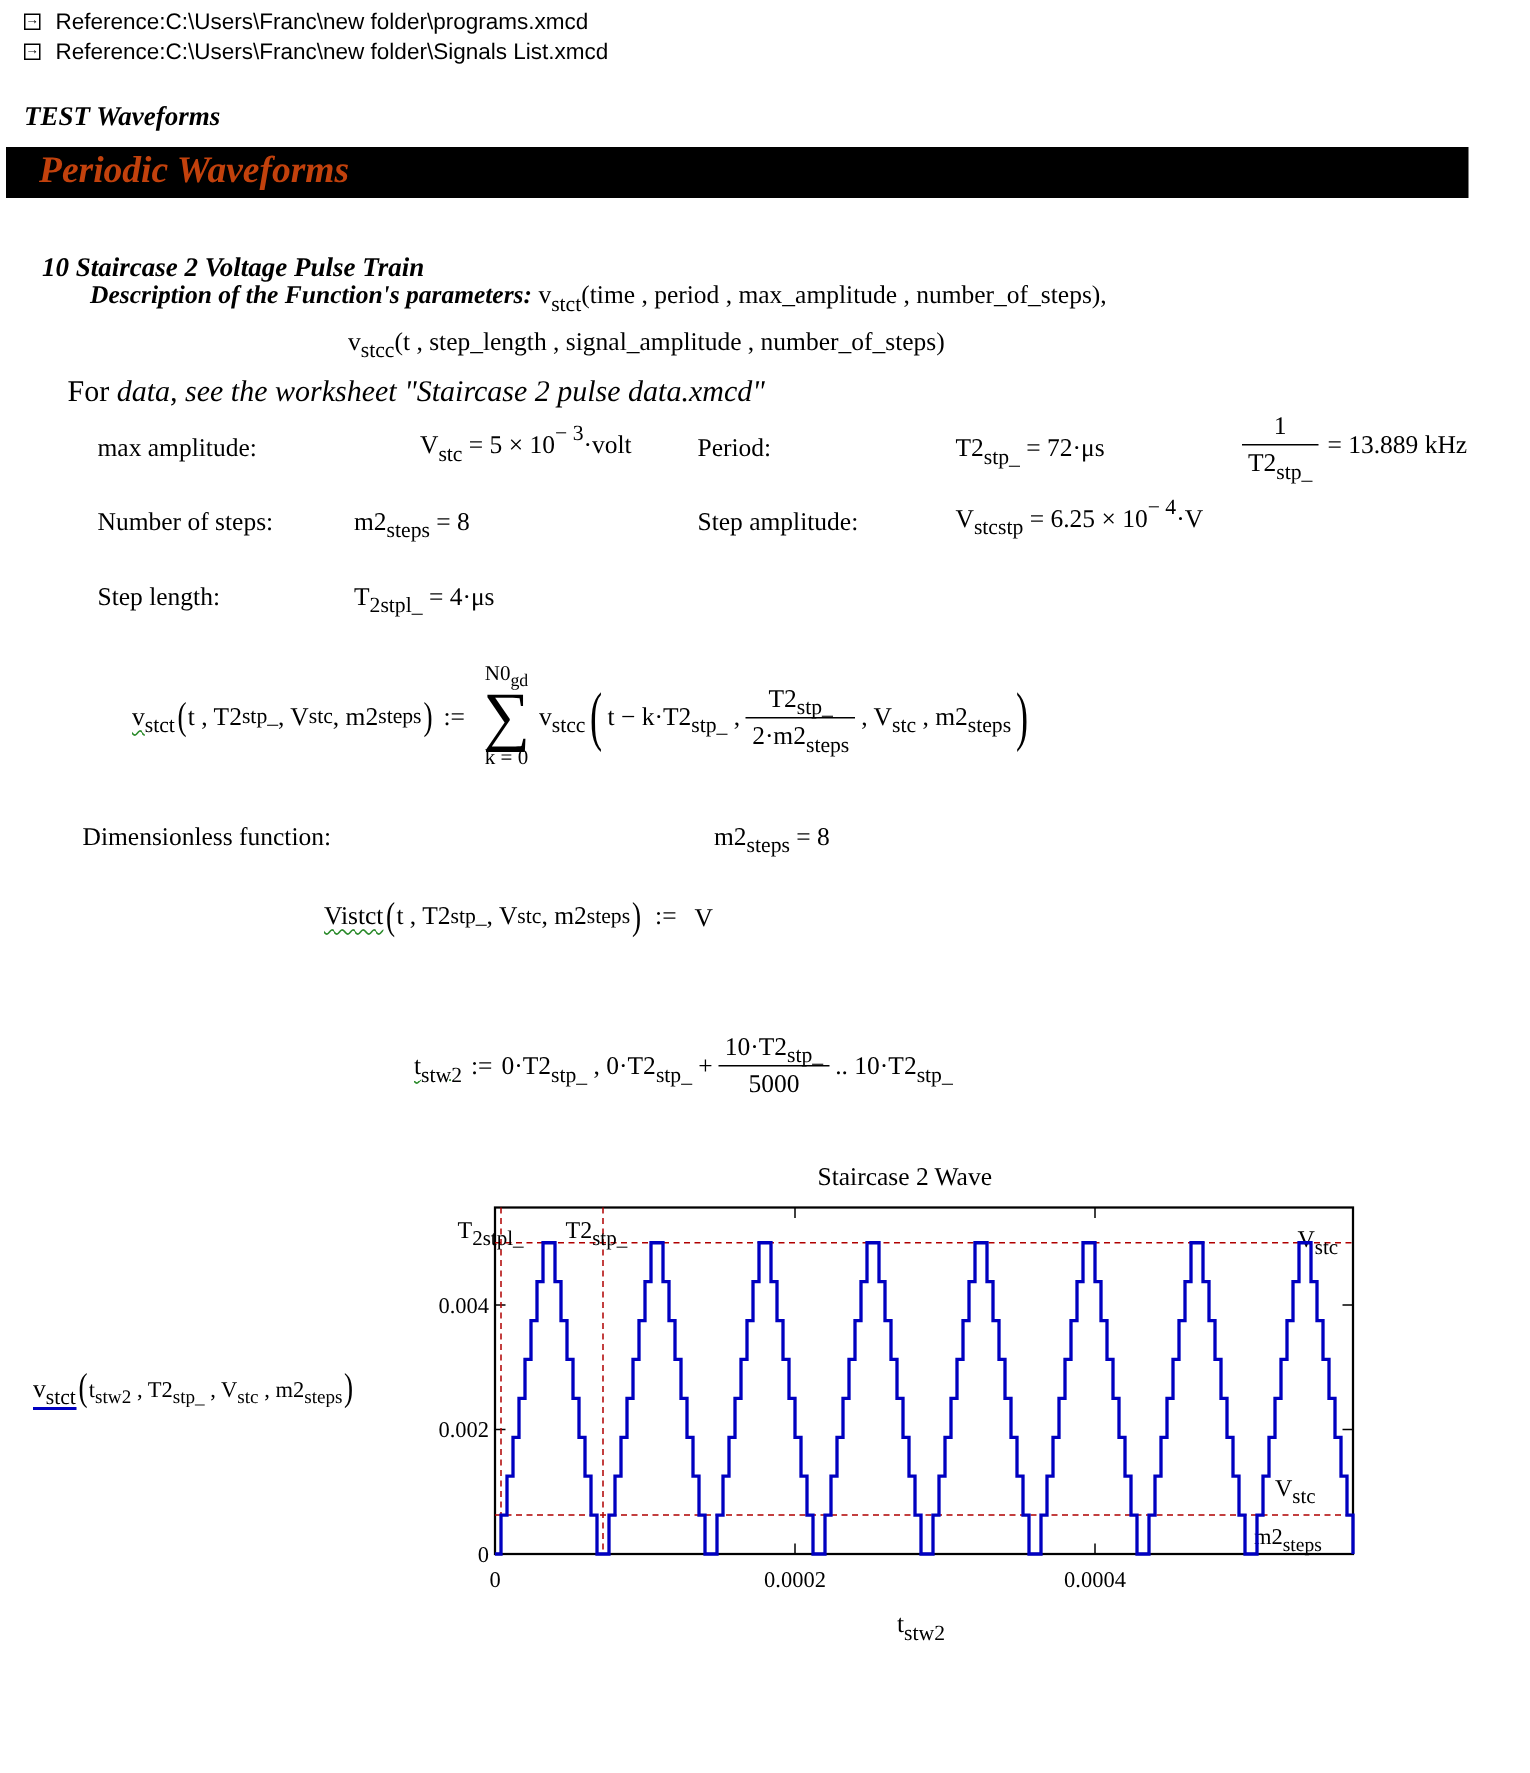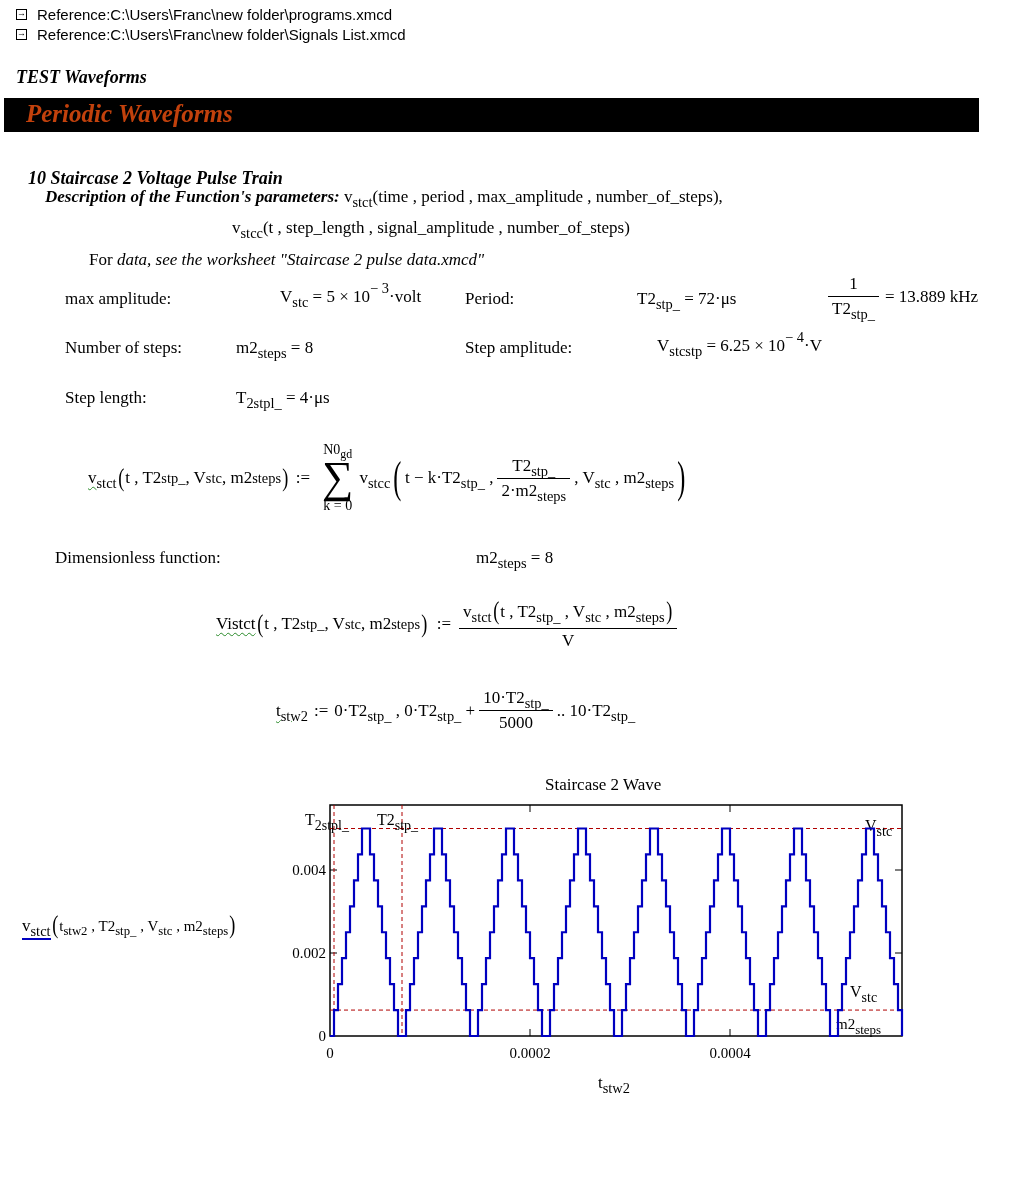--- a/index.html
+++ b/index.html
@@ -40,28 +40,28 @@
   <span class="box"></span>
   <span>Reference:C:\Users\Franc\new folder\Signals List.xmcd</span>
 </div>
 
 <div class="abs h-test">TEST Waveforms</div>
 <div class="abs banner">
   <span>Periodic Waveforms</span>
 </div>
 <div class="abs h-sec">10 Staircase 2 Voltage Pulse Train</div>
 
-<div class="abs math" style="left:45px; top:187px;">
+<div class="abs math" style="left:60px; top:187px;">
   <span class="desc-label">Description of the Function's parameters:</span>
   <span><span>v</span><sub>stct</sub></span><span>(time , period , max_amplitude , number_of_steps),</span>
 </div>
 <div class="abs math" style="left:232px; top:218px;">
   <span><span>v</span><sub>stcc</sub></span><span>(t , step_length , signal_amplitude , number_of_steps)</span>
 </div>
-<div class="abs" style="left:45px; top:250px; font-size:17px;margin-left:44px;">
+<div class="abs" style="left:45px; top:250px; font-size:20px;">
   <span>For</span><span class="italic"> data, see the worksheet  "Staircase 2 pulse data.xmcd"</span>
 </div>
 
 <div class="abs math" style="left:65px; top:289px;">max amplitude:</div>
 <div class="abs math" style="left:236px; top:287px;margin-left:44px;">
   <span>V</span><sub>stc</sub>
   <span>= 5 × 10</span><sup>− 3</sup><span>·volt</span>
 </div>
 <div class="abs math" style="left:465px; top:289px;">Period:</div>
 <div class="abs math" style="left:637px; top:289px;">
@@ -73,21 +73,21 @@
     <span class="den"><span>T2</span><sub>stp_</sub></span>
   </span>
   <span style="margin-left:6px;">= 13.889 kHz</span>
 </div>
 
 <div class="abs math" style="left:65px; top:338px;">Number of steps:</div>
 <div class="abs math" style="left:236px; top:338px;">
   <span>m2</span><sub>steps</sub> <span>= 8</span>
 </div>
 <div class="abs math" style="left:465px; top:338px;">Step amplitude:</div>
-<div class="abs math" style="left:637px; top:336px;margin-left:20px;">
+<div class="abs math" style="left:637px; top:336px;">
   <span>V</span><sub>stcstp</sub>
   <span>= 6.25 × 10</span><sup>− 4</sup><span>·V</span>
 </div>
 
 <div class="abs math" style="left:65px; top:388px;">Step length:</div>
 <div class="abs math" style="left:236px; top:388px;">
   <span>T</span><sub>2stpl_</sub> <span>= 4·μs</span>
 </div>
 
 <div class="abs math" style="left:88px; top:442px; display:flex; align-items:center;">
@@ -112,21 +112,20 @@
 
 <div class="abs math" style="left:55px; top:548px;">Dimensionless function:</div>
 <div class="abs math" style="left:476px; top:548px;">
   <span>m2</span><sub>steps</sub> <span>= 8</span>
 </div>
 <div class="abs math" style="left:216px; top:596px; display:flex; align-items:center;">
   <span class="squig">Vistct</span>
   <span class="midparen">(</span>t , T2<sub>stp_</sub> , V<sub>stc</sub> , m2<sub>steps</sub><span class="midparen">)</span>
   <span style="margin:0 8px;">:=</span>
   <span class="frac">
-    <span class="num">v<sub>stct</sub><span class="midparen">(</span>t , T2<sub>stp_</sub> , V<sub>stc</sub> , m2<sub>steps</sub><span class="midparen">)</span></span>
     <span class="den">V</span>
   </span>
 </div>
 
 <div class="abs math" style="left:276px; top:688px; display:flex; align-items:center;">
   <span class="squig"><span>t</span><sub>stw2</sub></span>
   <span style="margin:0 6px;">:=</span>
   <span>0·T2<sub>stp_</sub> , 0·T2<sub>stp_</sub> +</span>
   <span class="frac" style="margin:0 4px;">
       <span class="num"><span>10·T2</span><sub>stp_</sub></span>

